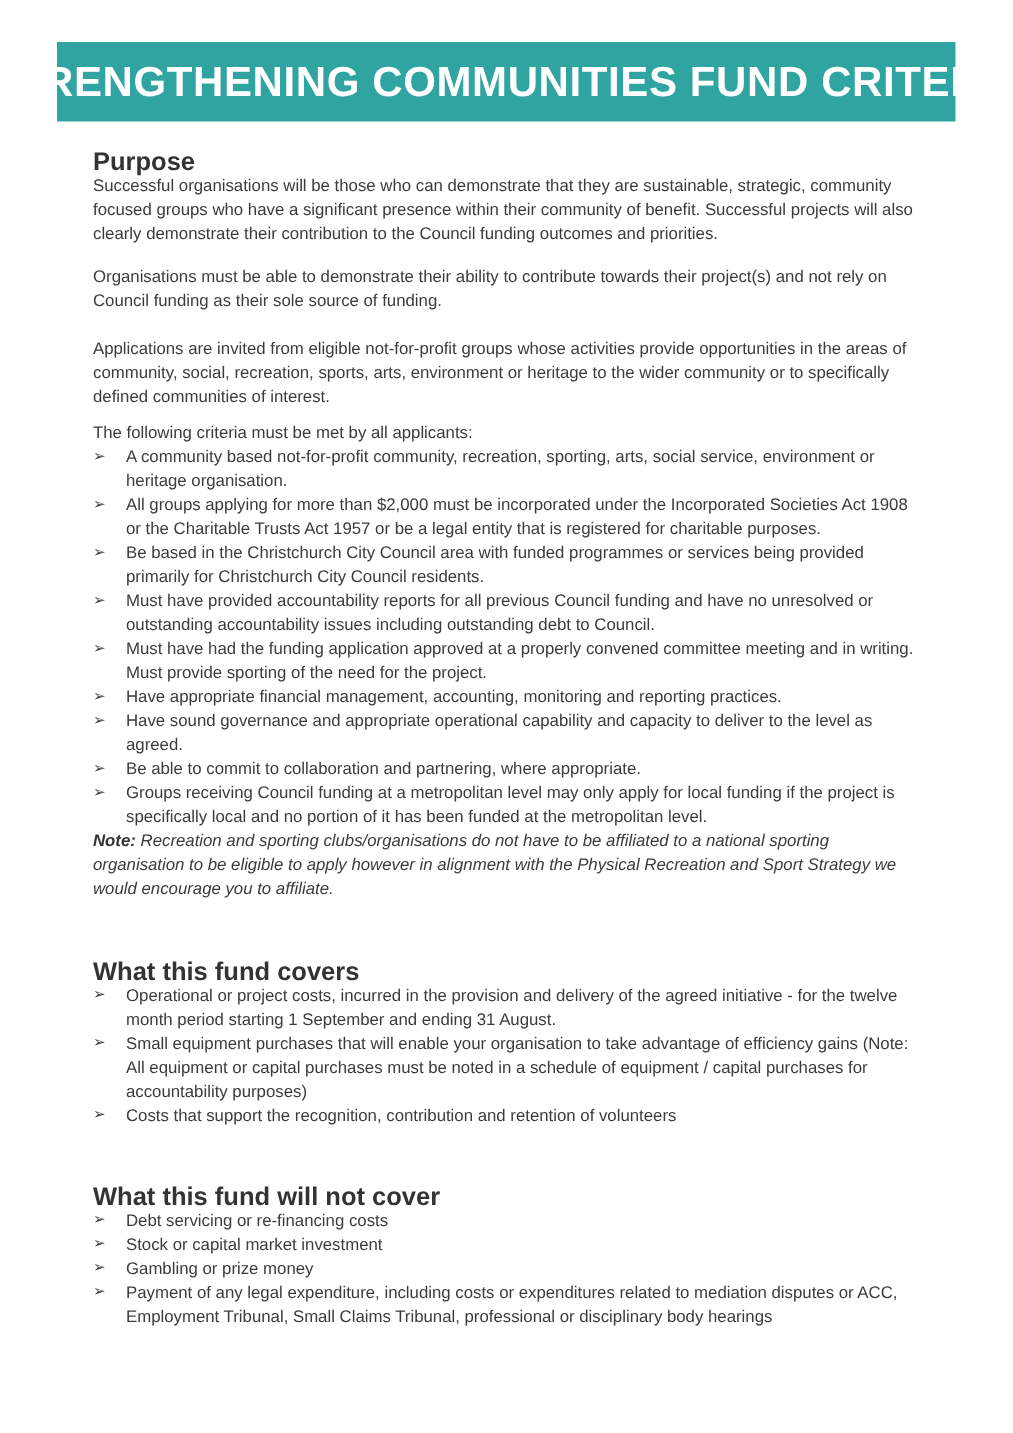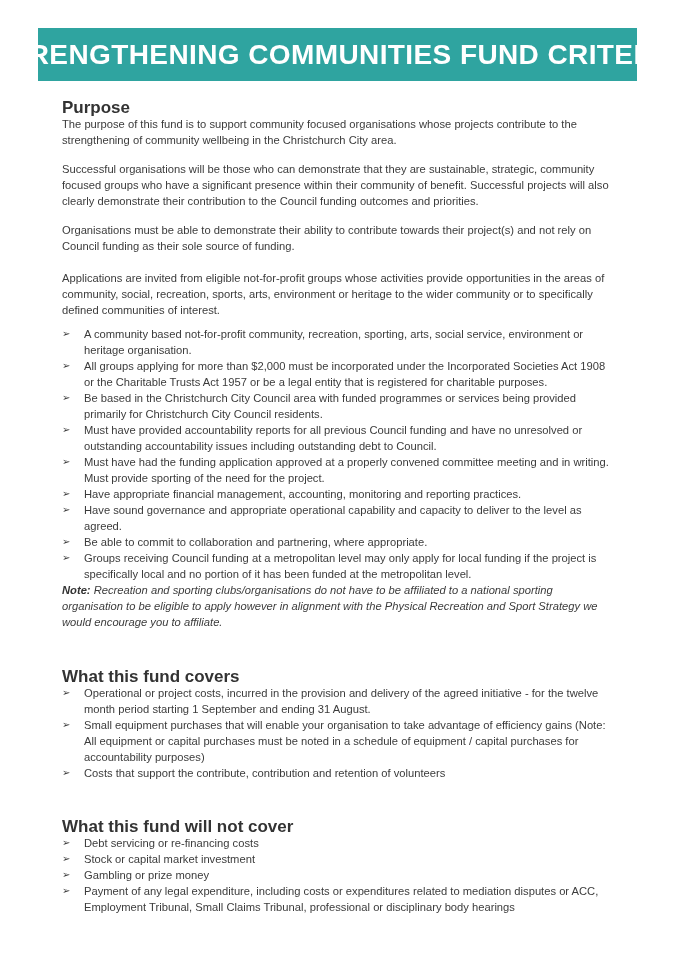--- a/index.html
+++ b/index.html
@@ -63,25 +63,25 @@
 
 <div class="page">
 
   <header class="banner">
     <h1>STRENGTHENING COMMUNITIES FUND CRITERIA</h1>
   </header>
 
   <main class="content">
 
     <h3 class="sec-h">Purpose</h3>
-    <p>The purpose of this fund is to support community focused organisations whose projects contribute to the strengthening of community wellbeing in the Christchurch City area.</p>
     <p>Successful organisations will be those who can demonstrate that they are sustainable, strategic, community focused groups who have a significant presence within their community of benefit. Successful projects will also clearly demonstrate their contribution to the Council funding outcomes and priorities.</p>
     <p class="tight">Organisations must be able to demonstrate their ability to contribute towards their project(s) and not rely on Council funding as their sole source of funding.</p>
 
     <p class="intro">Applications are invited from eligible not-for-profit groups whose activities provide opportunities in the areas of community, social, recreation, sports, arts, environment or heritage to the wider community or to specifically defined communities of interest.</p>
+    <p class="lead">The following criteria must be met by all applicants:</p>
 
     <div class="blist">
       <div class="li">
         <span class="marker">➢</span>
         <span class="li-text">A community based not-for-profit community, recreation, sporting, arts, social service, environment or heritage organisation.</span>
       </div>
       <div class="li">
         <span class="marker">➢</span>
         <span class="li-text">All groups applying for more than $2,000 must be incorporated under the Incorporated Societies Act 1908 or the Charitable Trusts Act 1957 or be a legal entity that is registered for charitable purposes.</span>
       </div>
@@ -122,21 +122,21 @@
       <div class="li">
         <span class="marker">➢</span>
         <span class="li-text">Operational or project costs, incurred in the provision and delivery of the agreed initiative - for the twelve month period starting 1 September and ending 31 August.</span>
       </div>
       <div class="li">
         <span class="marker">➢</span>
         <span class="li-text">Small equipment purchases that will enable your organisation to take advantage of efficiency gains (Note: All equipment or capital purchases must be noted in a schedule of equipment / capital purchases for accountability purposes)</span>
       </div>
       <div class="li">
         <span class="marker">➢</span>
-        <span class="li-text">Costs that support the contribute, contribution and retention of volunteers</span>
+        <span class="li-text">Costs that support the recognition, contribution and retention of volunteers</span>
       </div>
     </div>
 
     <h3 class="sec-h gap-md">What this fund will not cover</h3>
     <div class="blist">
       <div class="li">
         <span class="marker">➢</span>
         <span class="li-text">Debt servicing or re-financing costs</span>
       </div>
       <div class="li">

